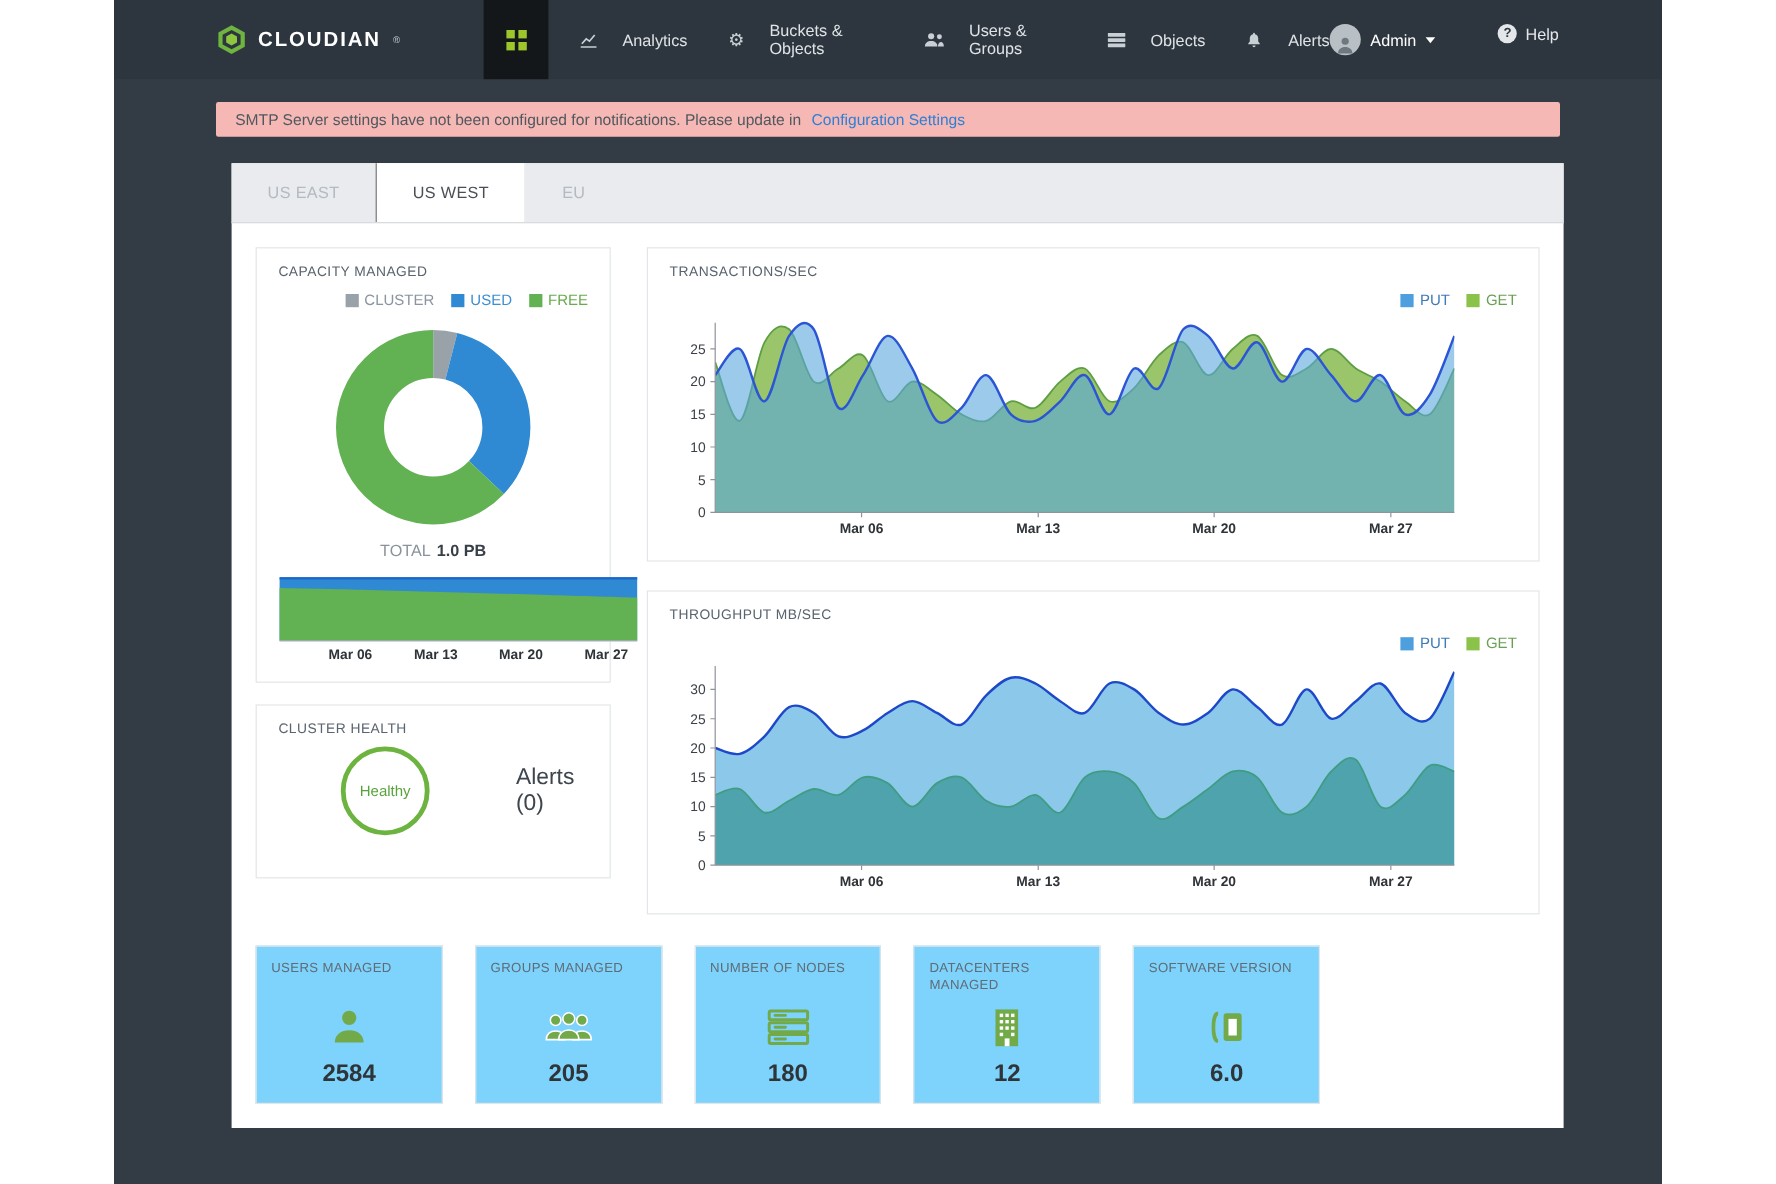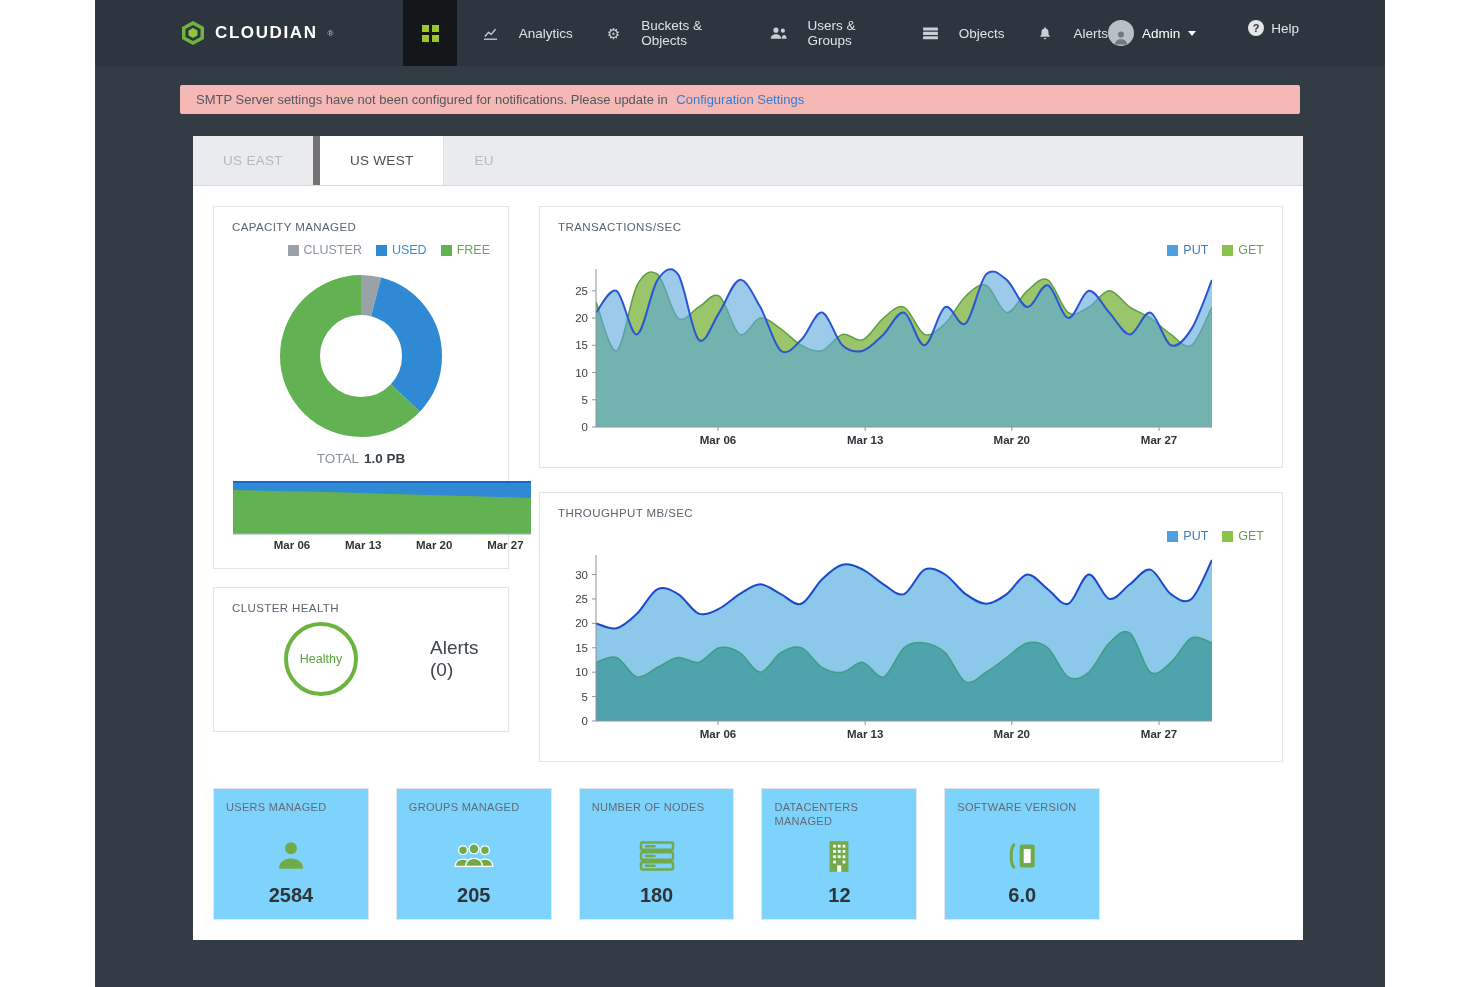--- a/index.html
+++ b/index.html
@@ -29,21 +29,21 @@
   .help-q { width: 16px; height: 16px; border-radius: 50%; background: #e4e7ea; color: #2d363e; font-weight: bold; font-size: 11px; text-align: center; line-height: 16px; }
 
   
   .banner { margin: 19px 85px 0 85px; background: #f6b8b4; border-radius: 2px; padding: 7px 16px; font-size: 13px; color: #50585f; }
   .banner-link { color: #2d7fd6; margin-left: 5px; cursor: pointer; text-decoration: none; }
 
   
   .card { margin: 22px 82px 0 98px; background: #fff; min-height: 800px; }
   .tabs { background: #e9ebee; border-bottom: 1px solid #d8dcdf; display: flex; height: 50px; }
   .tab { padding: 0 30px; line-height: 50px; color: #b3bac0; font-size: 13.5px; letter-spacing: .3px; cursor: pointer; }
-  .tab.active { background: #fff; color: #494f55; border-right: 1px solid #e1e4e7; border-left: 7px solid #737373; }
+  .tab.active { background: #fff; color: #494f55; border-right: 1px solid #e1e4e7; border-left: 1px solid #737373; }
 
   .content { padding: 20px; }
   .row-top { display: flex; gap: 30px; }
   .col-left { width: 296px; flex: none; display: flex; flex-direction: column; gap: 18px; }
   .col-right { flex: 1; display: flex; flex-direction: column; gap: 24px; }
 
   .panel { border: 1px solid #e3e6e8; background: #fff; padding: 14px 18px; }
   .panel-title { font-size: 11.5px; color: #59646f; letter-spacing: .4px; }
   .panel-head { display: flex; flex-direction: column; }
   .lg-row { display: flex; justify-content: flex-end; gap: 14px; margin-top: 10px; align-items: center; }

